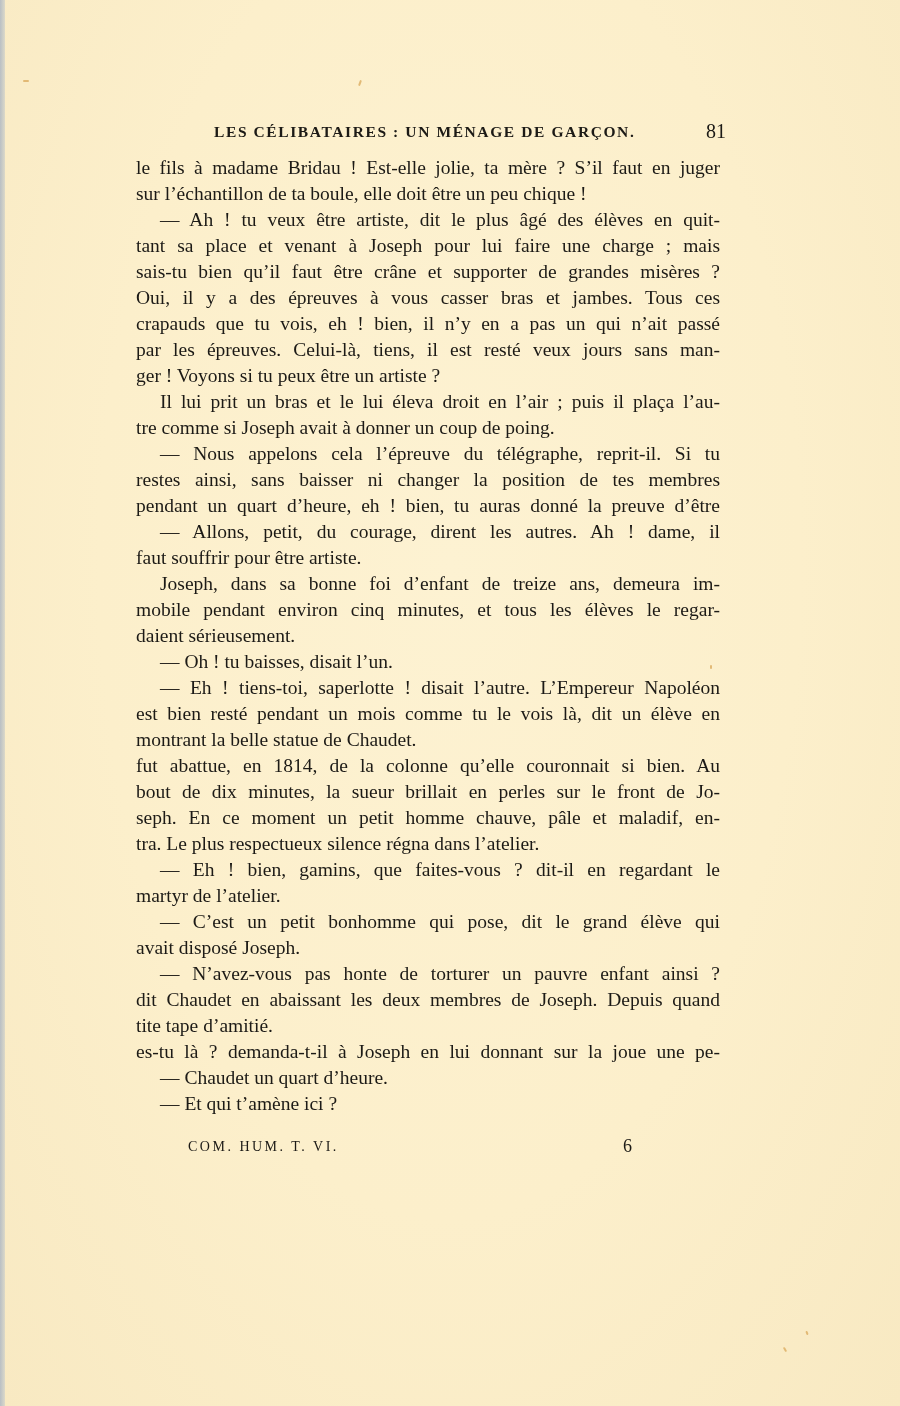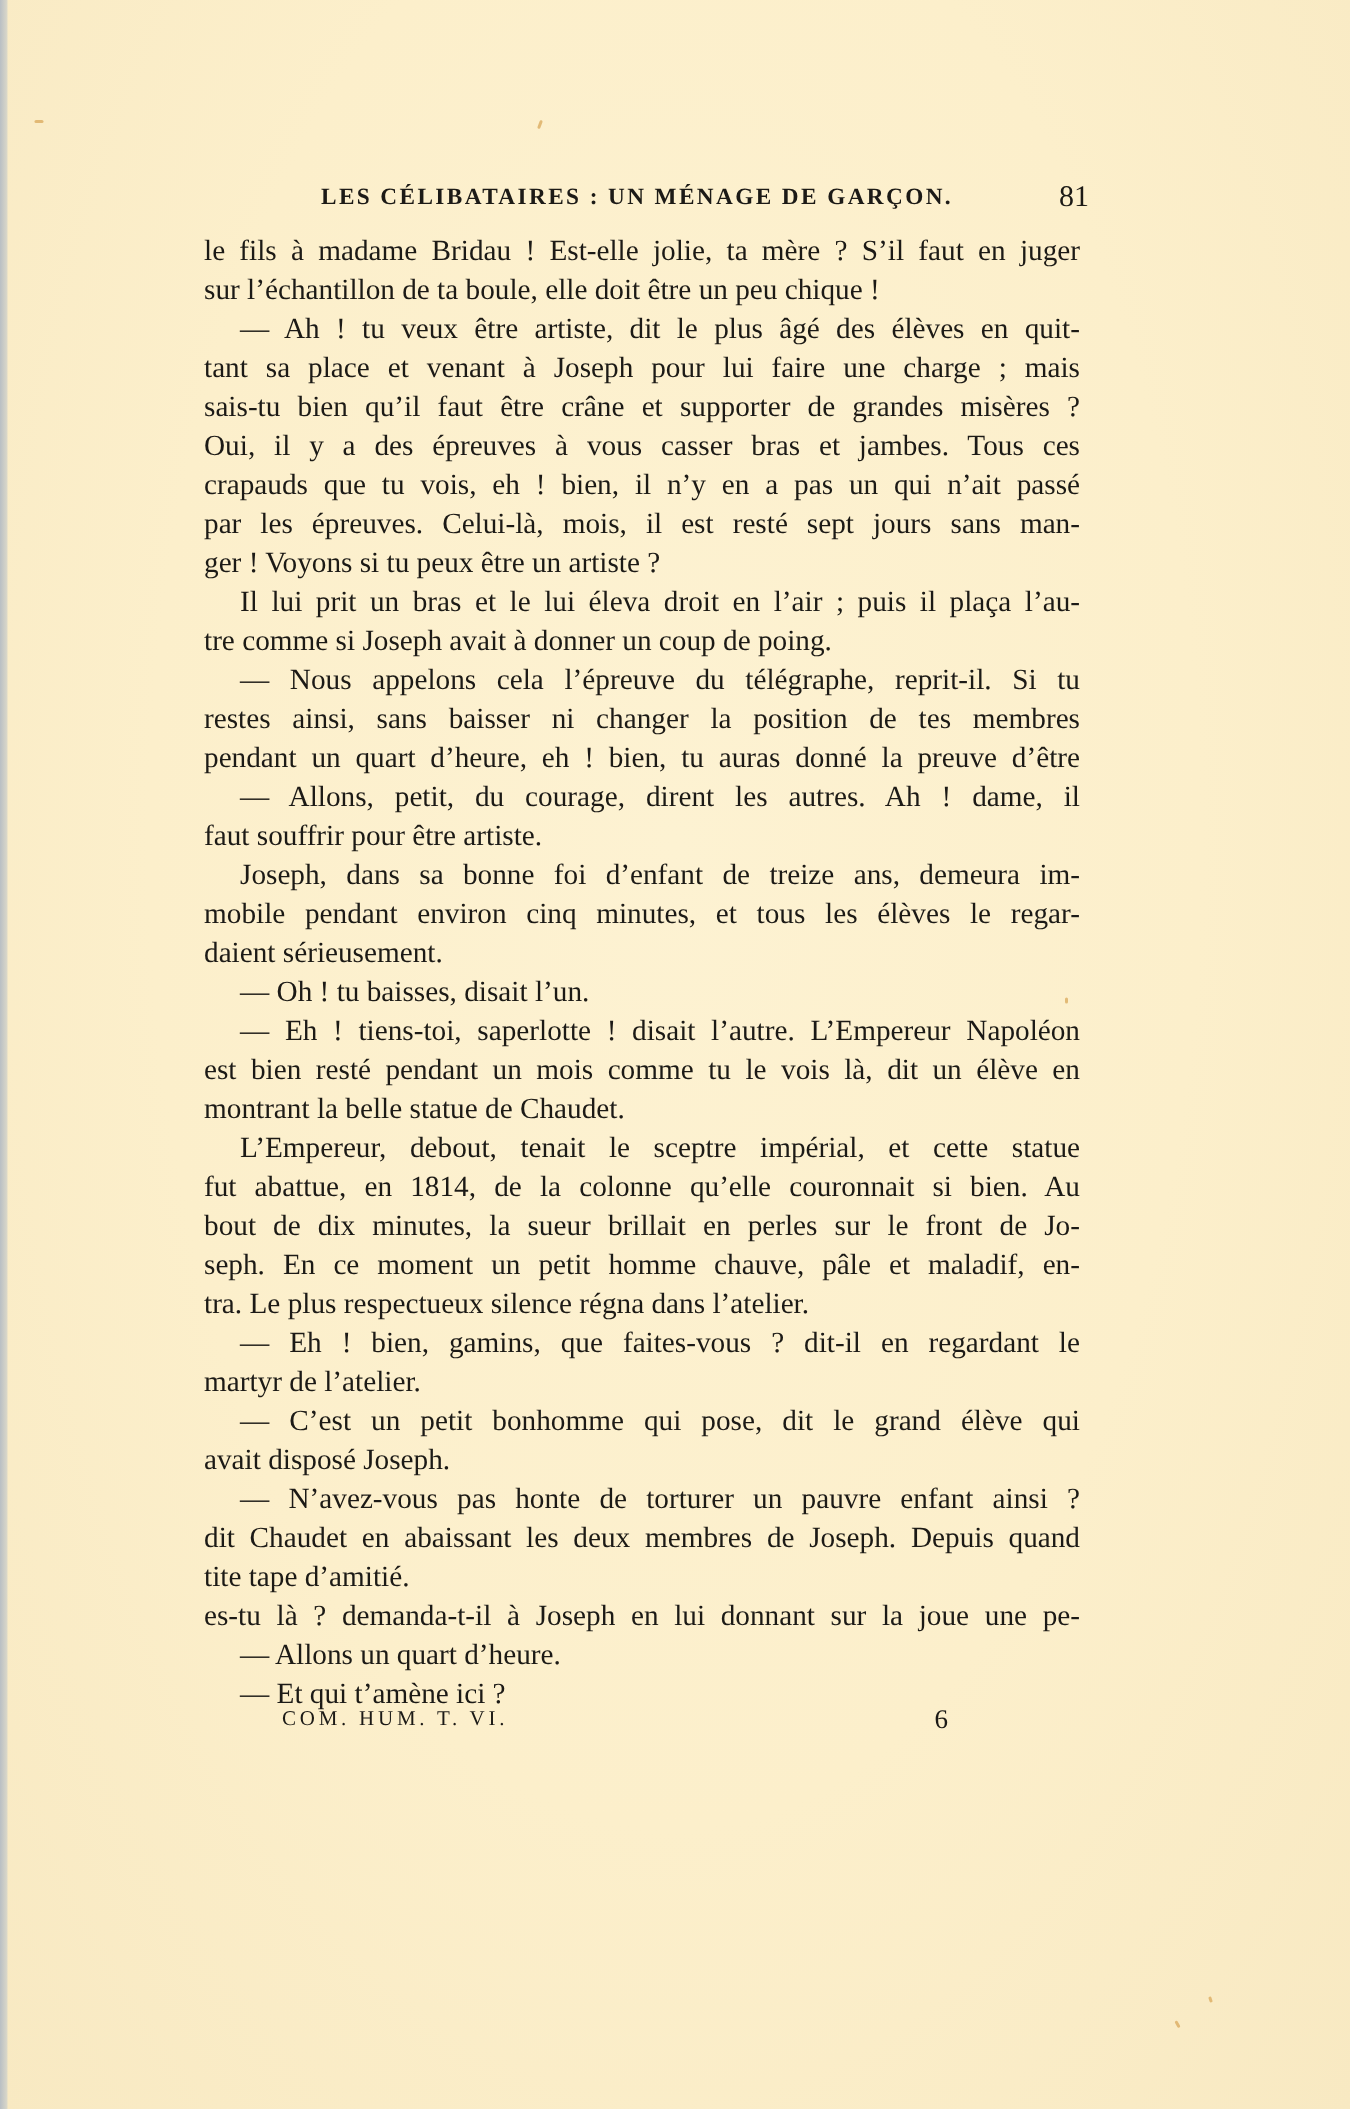--- a/index.html
+++ b/index.html
@@ -118,50 +118,49 @@
   </div>
 
   <div class="text-block" id="text-block">
       <span class="line">le fils à madame Bridau ! Est-elle jolie, ta mère ? S’il faut en juger</span>
       <span class="line last">sur l’échantillon de ta boule, elle doit être un peu chique !</span>
       <span class="line indent">— Ah ! tu veux être artiste, dit le plus âgé des élèves en quit-</span>
       <span class="line">tant sa place et venant à Joseph pour lui faire une charge ; mais</span>
       <span class="line">sais-tu bien qu’il faut être crâne et supporter de grandes misères ?</span>
       <span class="line">Oui, il y a des épreuves à vous casser bras et jambes. Tous ces</span>
       <span class="line">crapauds que tu vois, eh ! bien, il n’y en a pas un qui n’ait passé</span>
-      <span class="line">par les épreuves. Celui-là, mois, il est resté sept jours sans man-</span>
+      <span class="line">par les épreuves. Celui-là, tiens, il est resté veux jours sans man-</span>
       <span class="line last">ger ! Voyons si tu peux être un artiste ?</span>
       <span class="line indent">Il lui prit un bras et le lui éleva droit en l’air ; puis il plaça l’au-</span>
       <span class="line last">tre comme si Joseph avait à donner un coup de poing.</span>
       <span class="line indent">— Nous appelons cela l’épreuve du télégraphe, reprit-il. Si tu</span>
       <span class="line">restes ainsi, sans baisser ni changer la position de tes membres</span>
       <span class="line">pendant un quart d’heure, eh ! bien, tu auras donné la preuve d’être</span>
       <span class="line indent">— Allons, petit, du courage, dirent les autres. Ah ! dame, il</span>
       <span class="line last">faut souffrir pour être artiste.</span>
       <span class="line indent">Joseph, dans sa bonne foi d’enfant de treize ans, demeura im-</span>
       <span class="line">mobile pendant environ cinq minutes, et tous les élèves le regar-</span>
       <span class="line last">daient sérieusement.</span>
       <span class="line indent last">— Oh ! tu baisses, disait l’un.</span>
       <span class="line indent">— Eh ! tiens-toi, saperlotte ! disait l’autre. L’Empereur Napoléon</span>
       <span class="line">est bien resté pendant un mois comme tu le vois là, dit un élève en</span>
       <span class="line last">montrant la belle statue de Chaudet.</span>
-      <span class="line indent">L’Empereur, debout, tenait le sceptre impérial, et cette statue</span>
       <span class="line">fut abattue, en 1814, de la colonne qu’elle couronnait si bien. Au</span>
       <span class="line">bout de dix minutes, la sueur brillait en perles sur le front de Jo-</span>
       <span class="line">seph. En ce moment un petit homme chauve, pâle et maladif, en-</span>
       <span class="line last">tra. Le plus respectueux silence régna dans l’atelier.</span>
       <span class="line indent">— Eh ! bien, gamins, que faites-vous ? dit-il en regardant le</span>
       <span class="line last">martyr de l’atelier.</span>
       <span class="line indent">— C’est un petit bonhomme qui pose, dit le grand élève qui</span>
       <span class="line last">avait disposé Joseph.</span>
       <span class="line indent">— N’avez-vous pas honte de torturer un pauvre enfant ainsi ?</span>
       <span class="line">dit Chaudet en abaissant les deux membres de Joseph. Depuis quand</span>
       <span class="line last">tite tape d’amitié.</span>
       <span class="line">es-tu là ? demanda-t-il à Joseph en lui donnant sur la joue une pe-</span>
-      <span class="line indent last">— Allons un quart d’heure.</span>
+      <span class="line indent last">— Chaudet un quart d’heure.</span>
       <span class="line indent last">— Et qui t’amène ici ?</span>
     </div>
 
   <div class="footer">
     <span class="signature">COM. HUM. T. VI.</span>
     <span class="gathering">6</span>
   </div>
 </div>
 
 </body></html>

